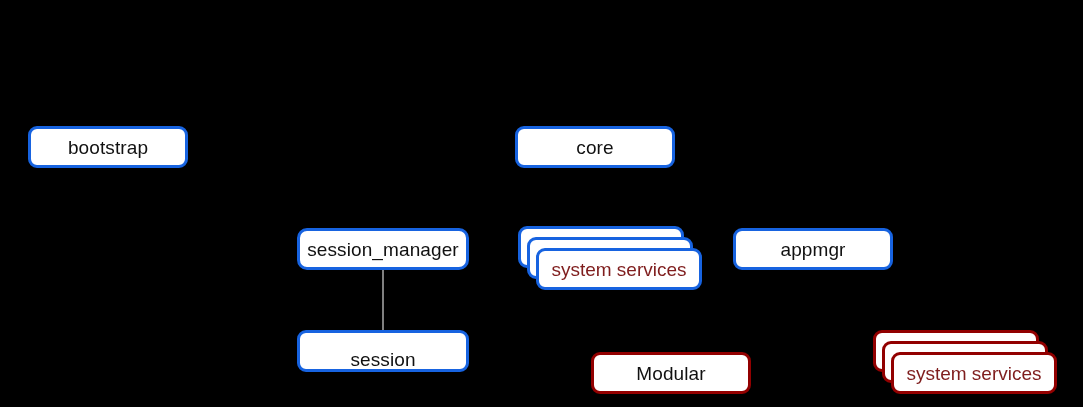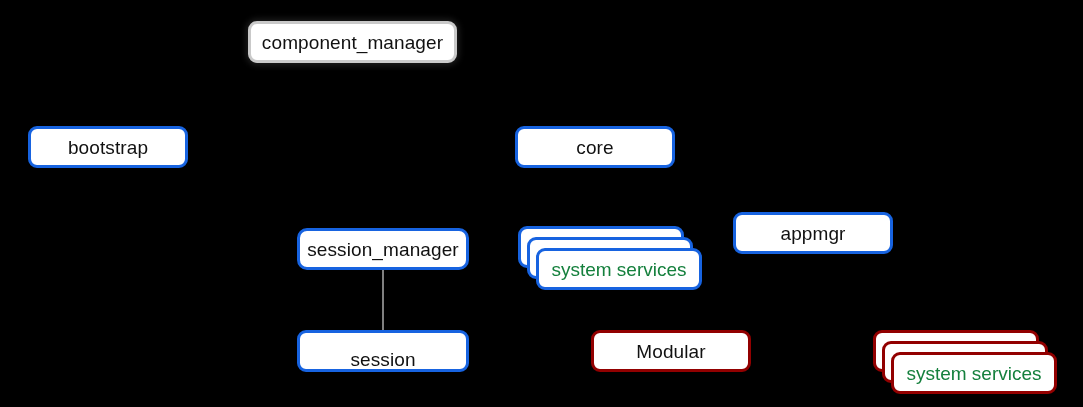--- a/index.html
+++ b/index.html
@@ -33,21 +33,21 @@
     justify-content: center;
     color: #111111;
     font-size: 19px;
     line-height: 1;
     letter-spacing: 0.1px;
     white-space: nowrap;
     user-select: none;
   }
 
   .node.blue   { border-color: #1763e0; }
-  .node.red    { border-color: #920000; }
+  .node.red    { border-color: #920000; margin-top: 22px; }
   .node.gray   { border-color: #c9c9c9; }
 
   
   .node.gray {
     box-shadow: 0 0 6px 2px rgba(255,255,255,0.12);
   }
 
   
   .stack {
     position: absolute;
@@ -64,42 +64,39 @@
   .stack.red  .layer { border-color: #920000; }
 
   .stack .layer.l0 { left: 0px;  top: 0px;  }
   .stack .layer.l1 { left: 9px;  top: 11px; }
   .stack .layer.l2 {
     left: 18px;
     top: 22px;
     display: flex;
     align-items: center;
     justify-content: center;
-    color: #15803d;
+    color: #7f1d1d;
     font-size: 19px;
     line-height: 1;
     white-space: nowrap;
     user-select: none;
   }
 
   
   .connector {
     position: absolute;
     background: #808080;
     width: 2px;
   }
 </style>
 </head>
 <body>
 
 <div id="diagram-canvas">
 
-  <div class="node gray" style="left:248px; top:21px; width:209px; height:42px;">
-    <span>component_manager</span>
-  </div>
 
   <div class="node blue" style="left:28px; top:126px; width:160px; height:42px;">
     <span>bootstrap</span>
   </div>
 
   <div class="node blue" style="left:515px; top:126px; width:160px; height:42px;justify-content:center;">
     <span>core</span>
   </div>
 
   <div class="node blue" style="left:297px; top:228px; width:172px; height:42px;border-radius:10px;">
@@ -107,21 +104,21 @@
   </div>
 
   <div class="stack blue" style="left:518px; top:226px; width:192px; height:68px;">
     <div class="layer l0" style="width:166px; height:42px;"></div>
     <div class="layer l1" style="width:166px; height:42px;"></div>
     <div class="layer l2" style="width:166px; height:42px;">
       <span>system services</span>
     </div>
   </div>
 
-  <div class="node blue" style="left:733px; top:212px; width:160px; height:42px;">
+  <div class="node blue" style="left:733px; top:228px; width:160px; height:42px;">
     <span>appmgr</span>
   </div>
 
   <div class="connector" style="left:382px; top:270px; height:60px;"></div>
 
   <div class="node blue" style="left:297px; top:330px; width:172px; height:42px;align-items:flex-end;">
     <span>session</span>
   </div>
 
   <div class="node red" style="left:591px; top:330px; width:160px; height:42px;">

